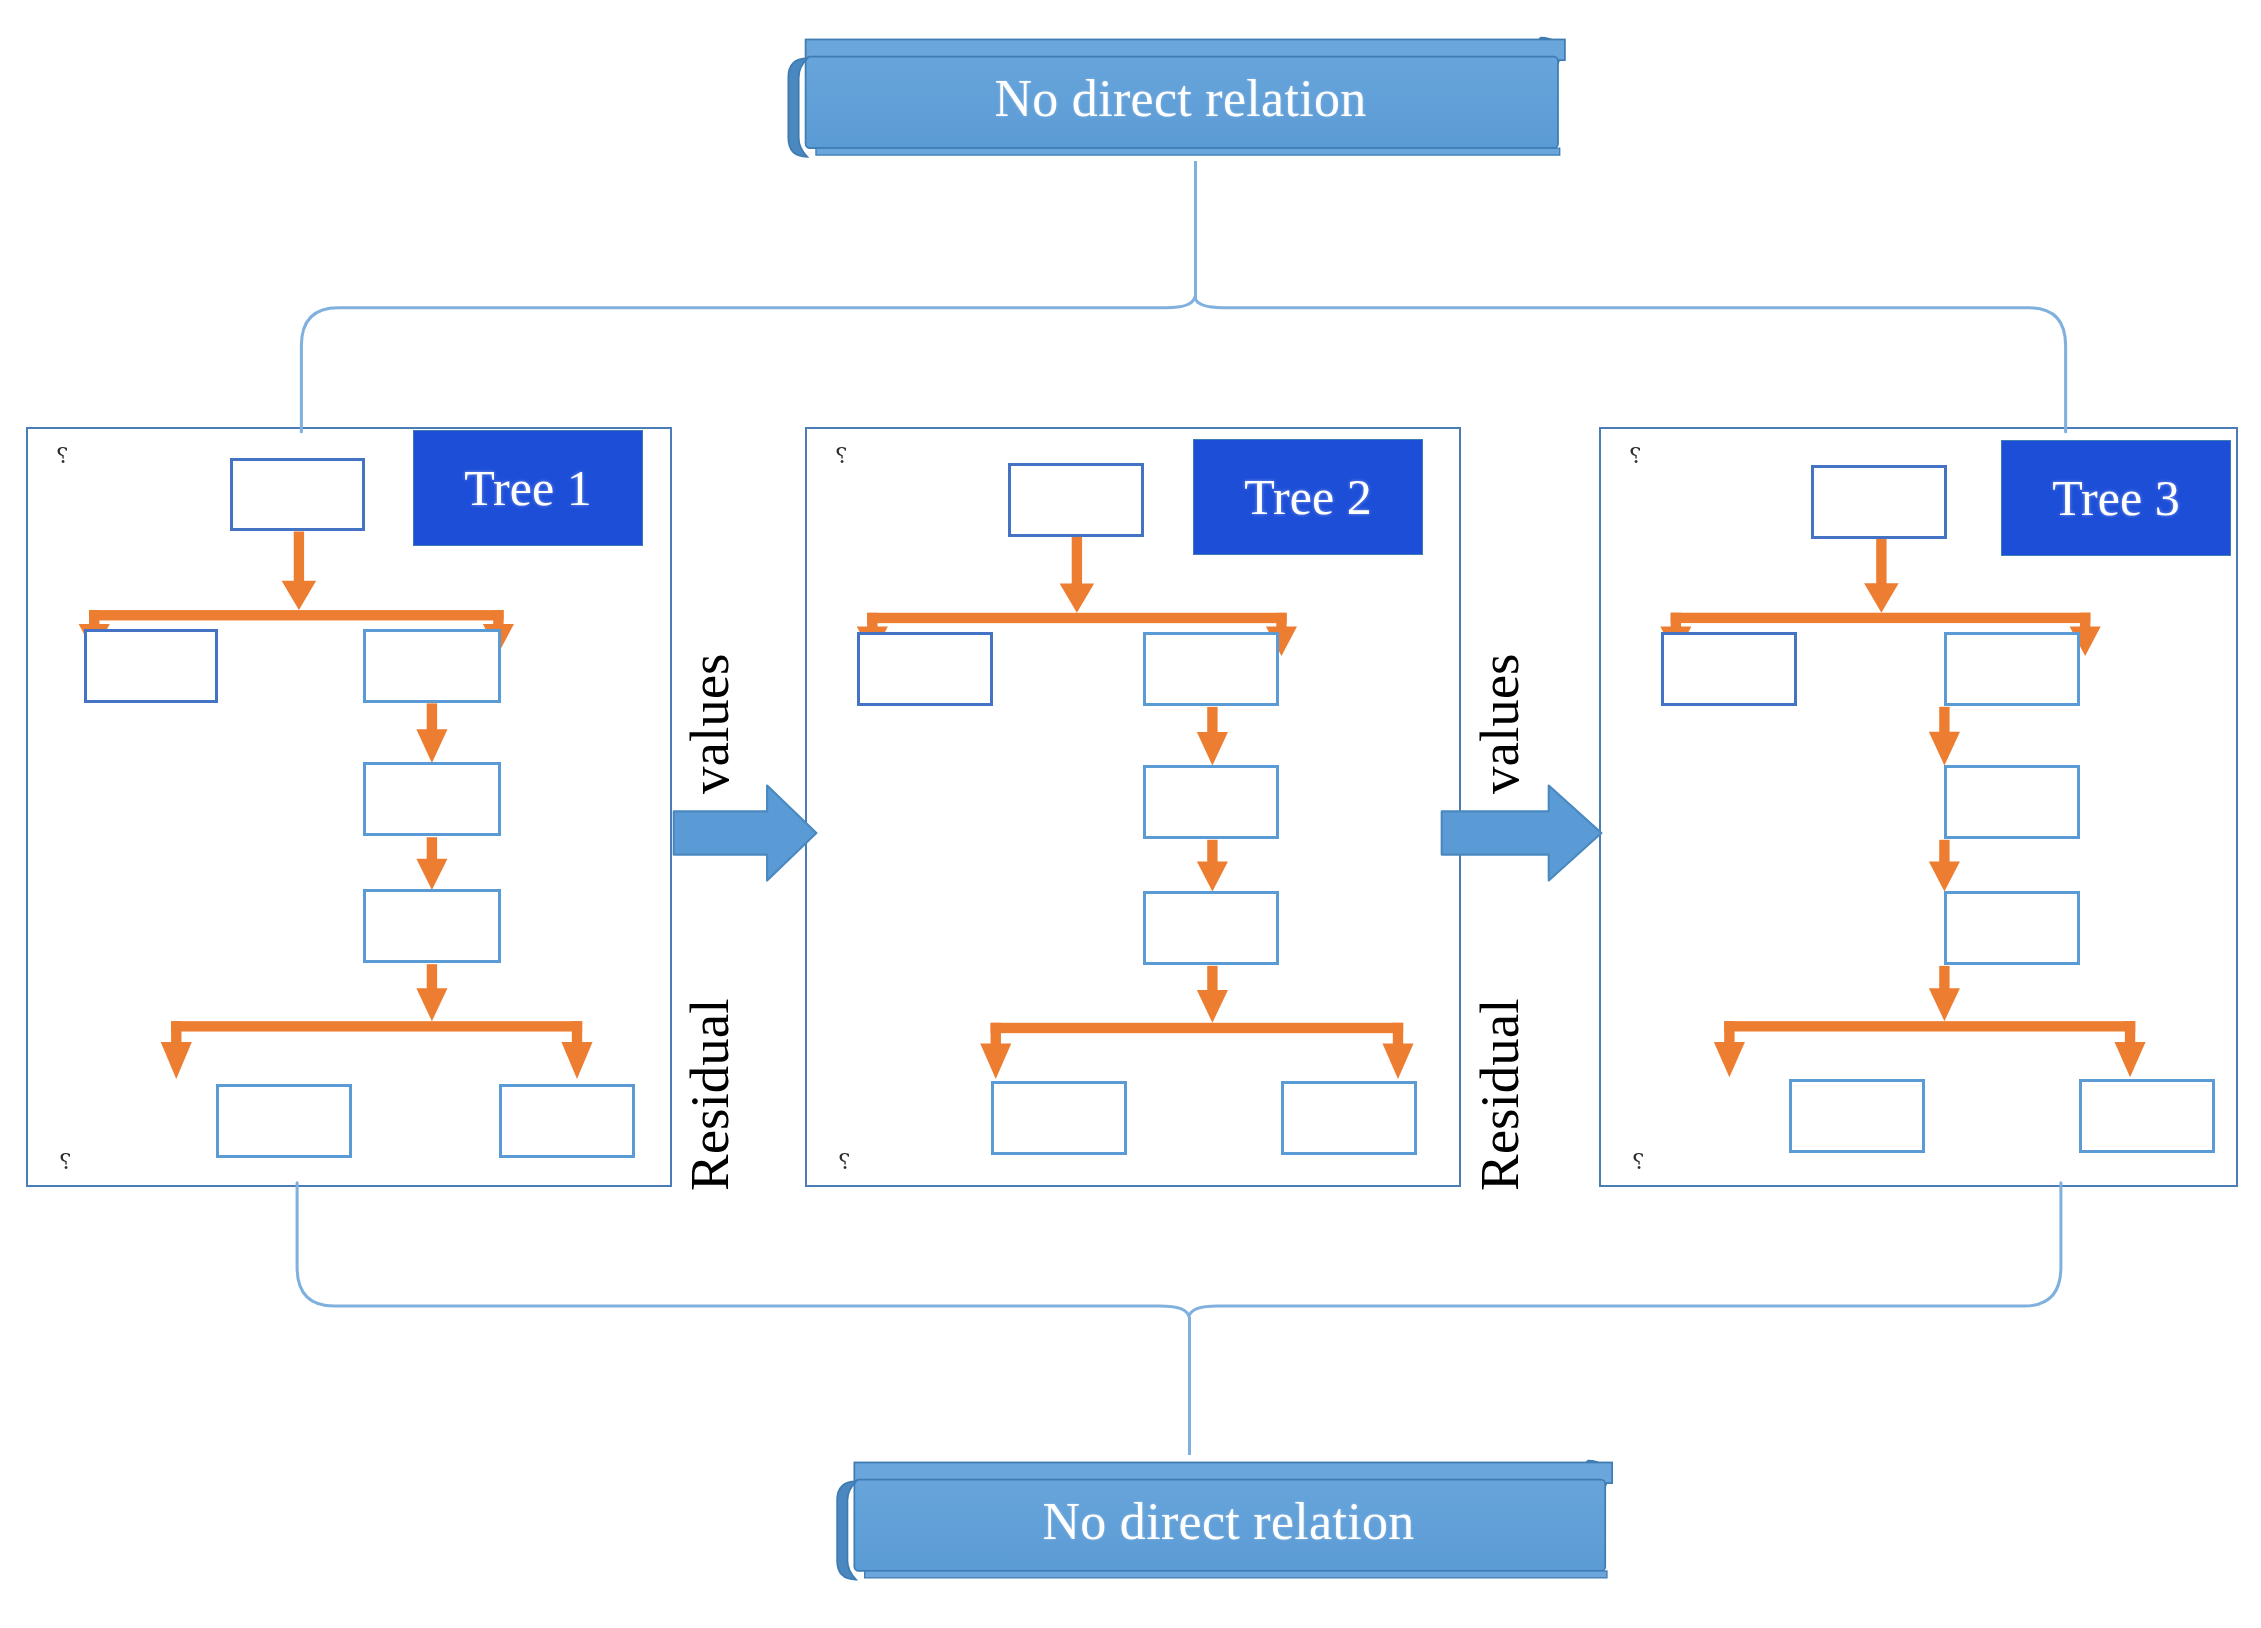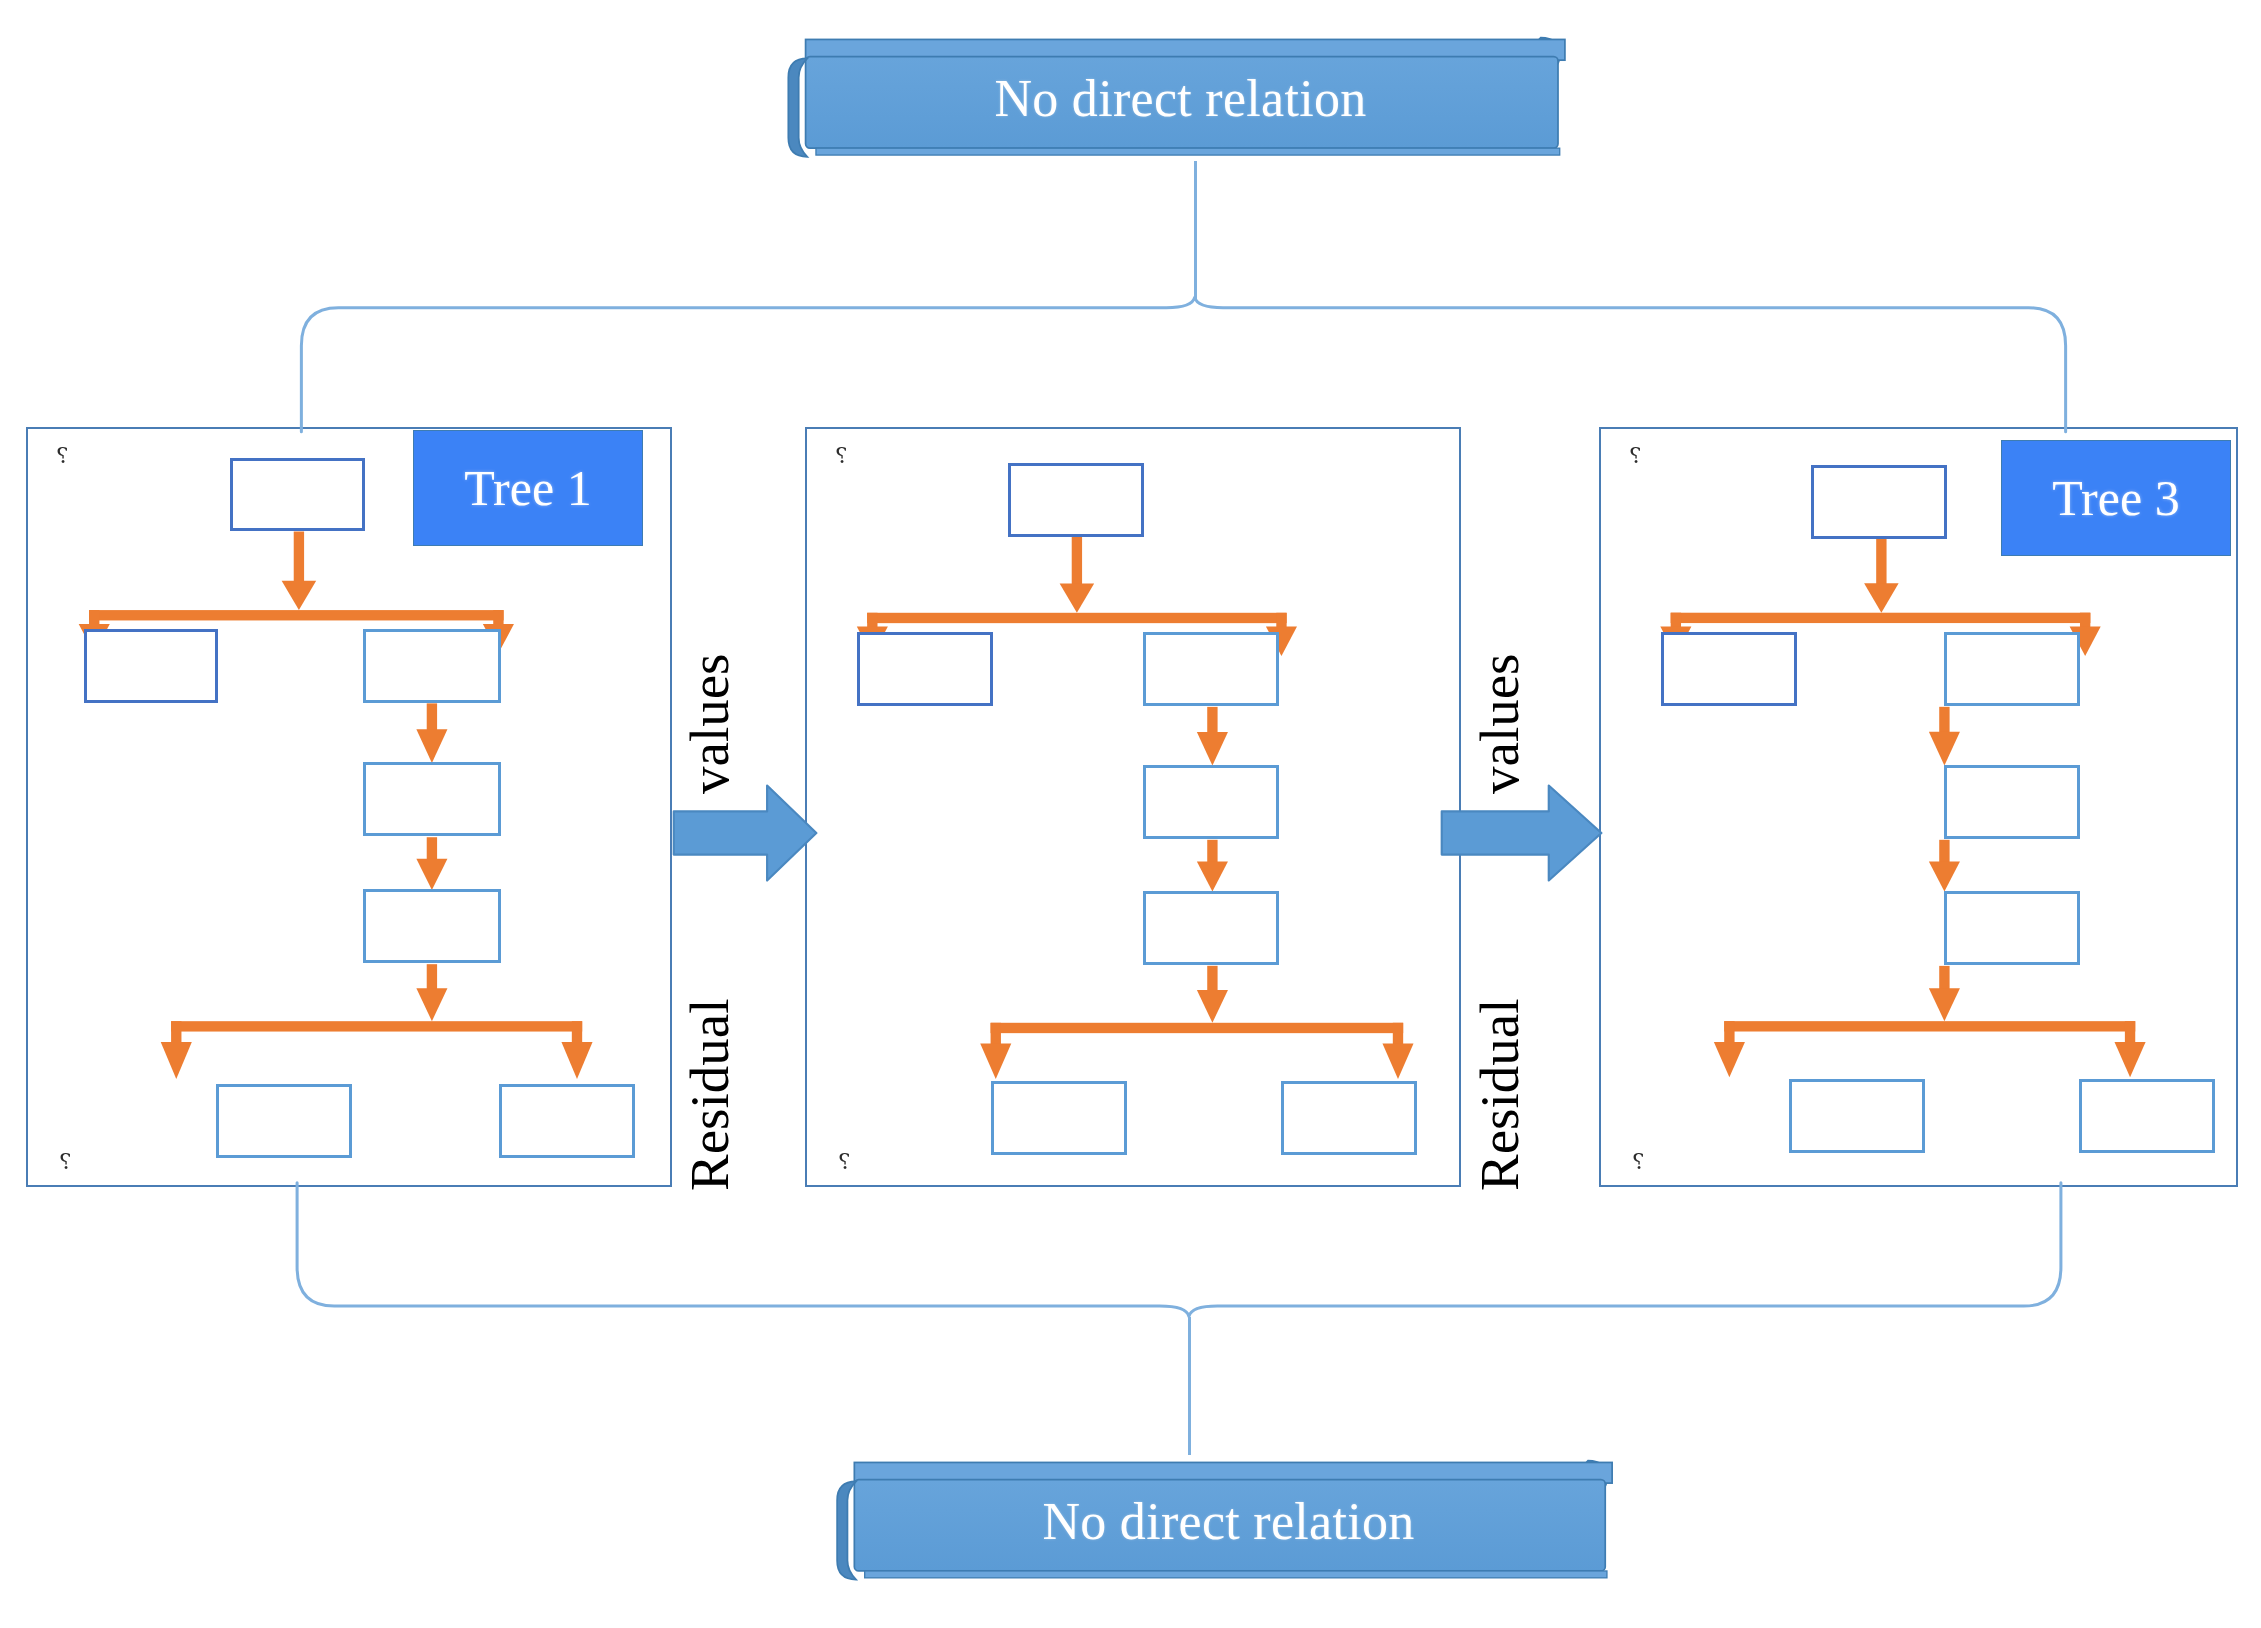--- a/index.html
+++ b/index.html
@@ -33,21 +33,21 @@
 
   
   .tree-panel{
     position:absolute;
     background:#ffffff;
     border:2.6px solid #4a7db5;
     box-sizing:border-box;
   }
   .tree-tag{
     position:absolute;
-    background:#3b82f6;
+    background:#1d4ed8;
     border:1.7px solid #3e7cb1;
     box-sizing:border-box;
     color:#ffffff;
     font-size:50px;
     display:flex;
     align-items:center;
     justify-content:center;
     white-space:nowrap;
     text-shadow:0 0 3.5px rgba(255,255,255,.45);
     z-index:6;
@@ -177,20 +177,23 @@
   <div class="residual" style="left:682px;top:863px;height:328px;">
     <span>Residual</span>
   </div>
   <svg class="blockarrow" style="left:672px;top:782px;" width="147" height="102" viewBox="0 0 170 118">
     <polygon points="2,34 110,34 110,4 167,59 110,114 110,84 2,84" fill="#5b9bd5" stroke="#4a88c0" stroke-width="2.5" stroke-linejoin="round"></polygon>
   </svg>
 
   <div class="tree-panel" style="left:805px;top:427px;width:656px;height:760px;">
     <span class="corner-mark" style="left:28px;top:15.5px;">⸮</span>
     <span class="corner-mark" style="left:31px;bottom:12px;">⸮</span>
+  </div>
+  <div class="tree-tag" style="left:1193px;top:439px;width:230px;height:116px;">
+    <span>Tree 2</span>
   </div>
 
   <div class="node dark" style="left:1008px;top:463px;width:136px;height:74px;"></div>
   <div class="node dark" style="left:857px;top:632px;width:136px;height:74px;"></div>
   <div class="node" style="left:1143px;top:632px;width:136px;height:74px;"></div>
   <div class="node" style="left:1143px;top:765px;width:136px;height:74px;"></div>
   <div class="node" style="left:1143px;top:891px;width:136px;height:74px;"></div>
   <div class="node" style="left:991px;top:1081px;width:136px;height:74px;"></div>
   <div class="node" style="left:1281px;top:1081px;width:136px;height:74px;"></div>
 

